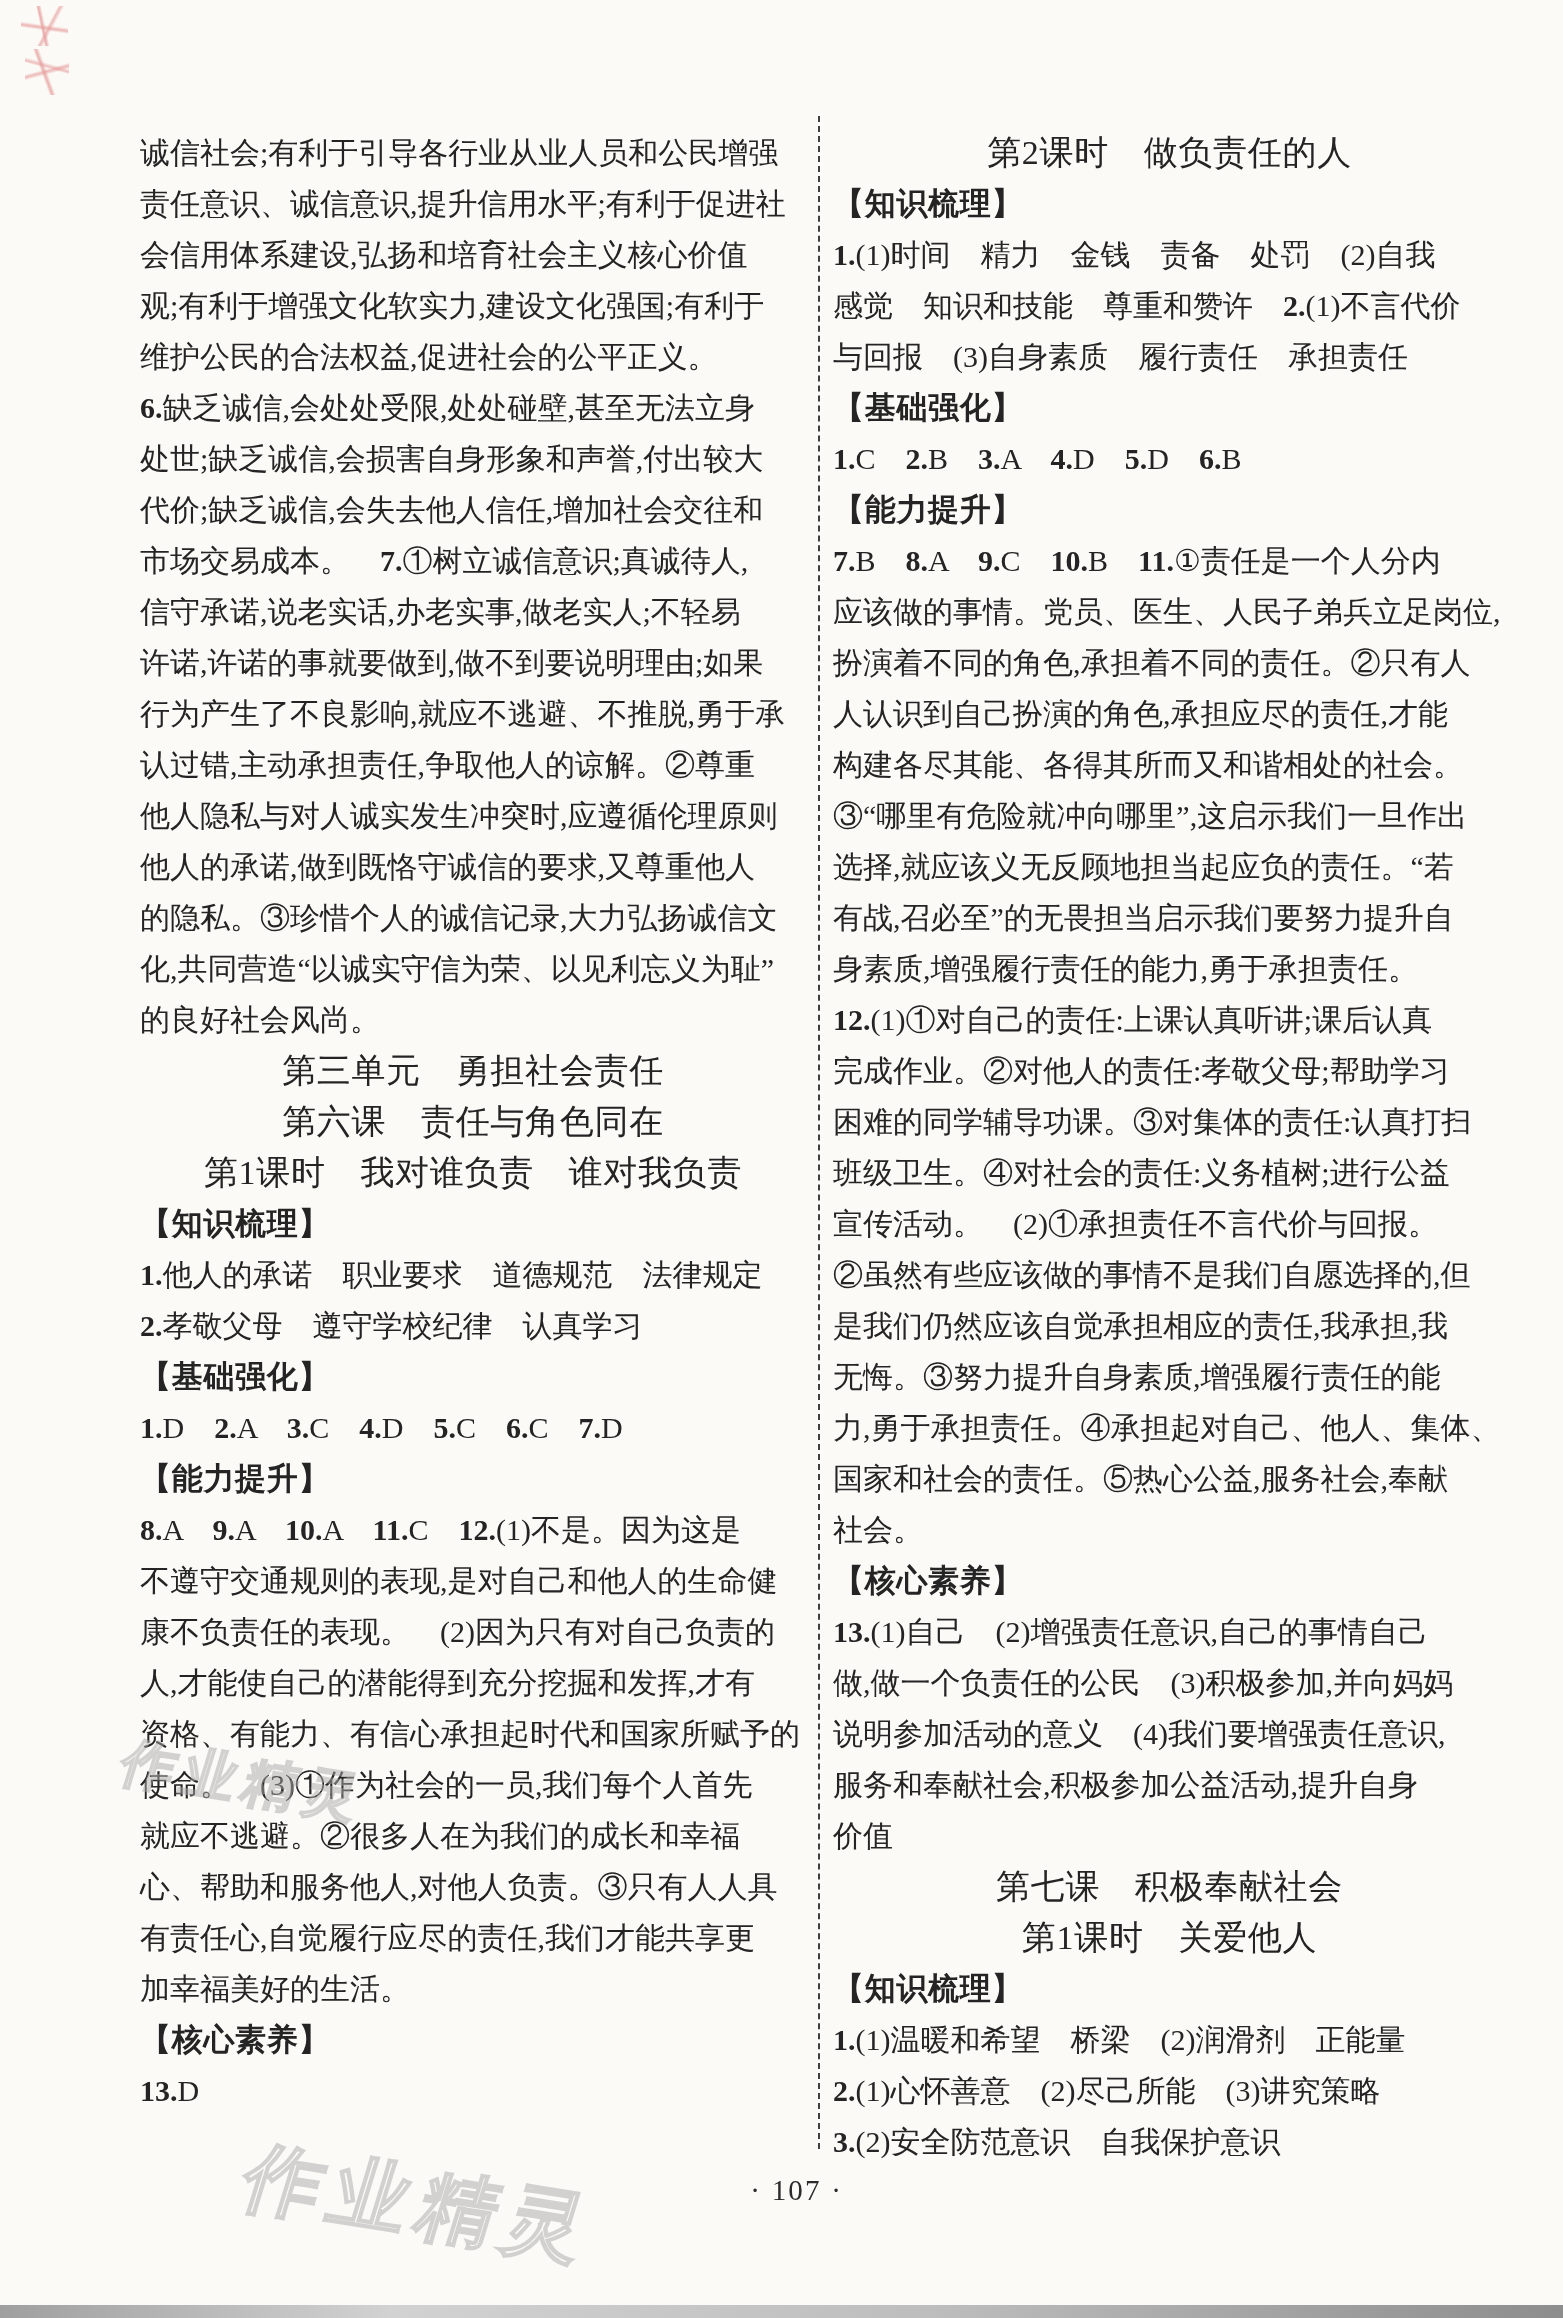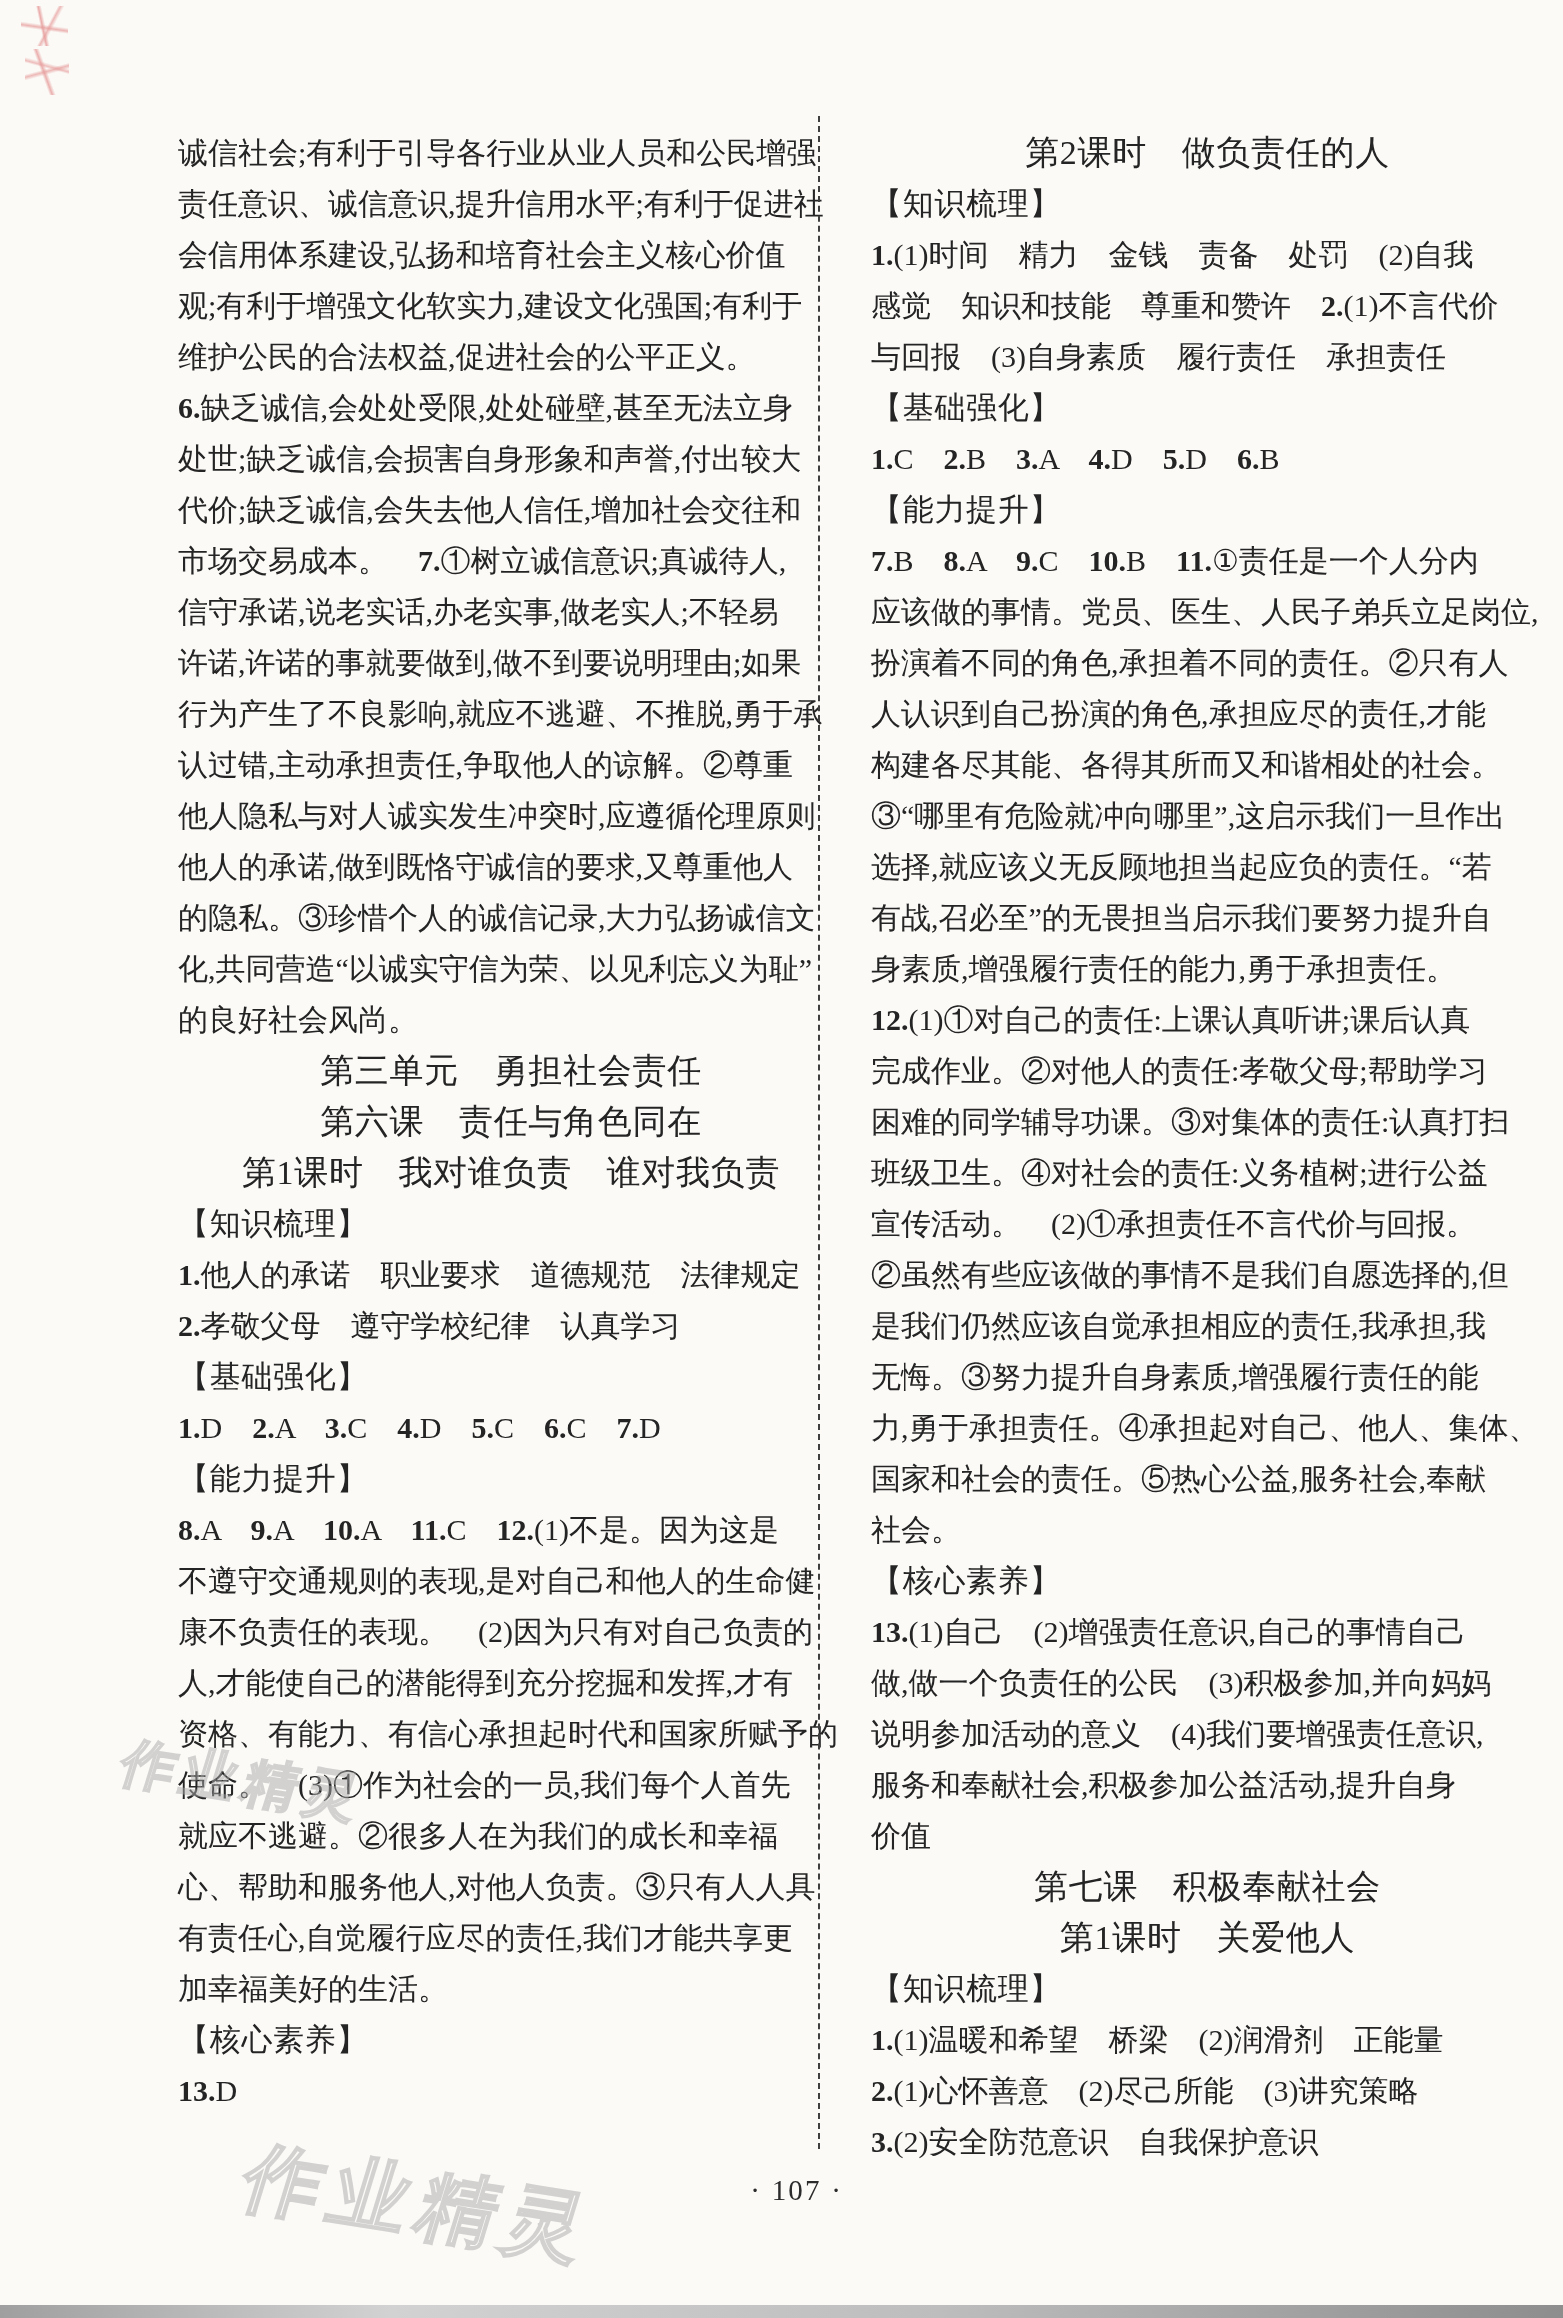--- a/index.html
+++ b/index.html
@@ -4,32 +4,32 @@
 <style>
   html,body{margin:0;padding:0;background:#9c9c9c;}
   .page{
     position:relative;
     width:1564px;height:2319px;
     background:#fbfaf7;
     overflow:hidden;
     font-family:"Liberation Serif","DejaVu Serif",serif;
     color:#242424;
   }
-  .column{position:absolute;margin-left:38px;}
+  .column{position:absolute;}
   #col-left{left:140px;top:127px;width:666px;}
   #col-right{left:833px;top:127px;width:673px;}
   .line{
     font-size:30px;
     white-space:nowrap;
     font-weight:normal;
   }
   #col-left .line{line-height:51px;height:51px;}
   #col-right .line{line-height:51px;height:51px;}
   .line b{font-weight:bold;}
-  .line.section{font-weight:normal;font-size:31px;letter-spacing:0.7px;}
+  .line.section{font-weight:bold;font-size:31px;letter-spacing:0.7px;}
   .line.heading{font-weight:normal;font-size:34px;text-align:center;letter-spacing:0.7px;}
   .divider{
     position:absolute;left:818px;top:116px;height:2033px;width:0;
     border-left:2.2px dashed #3f3f3f;
   }
   .page-number{
     position:absolute;left:14.7px;top:2174px;width:1564px;
     text-align:center;font-size:29px;letter-spacing:2.2px;color:#2b2b2b;
   }
   .watermark{

